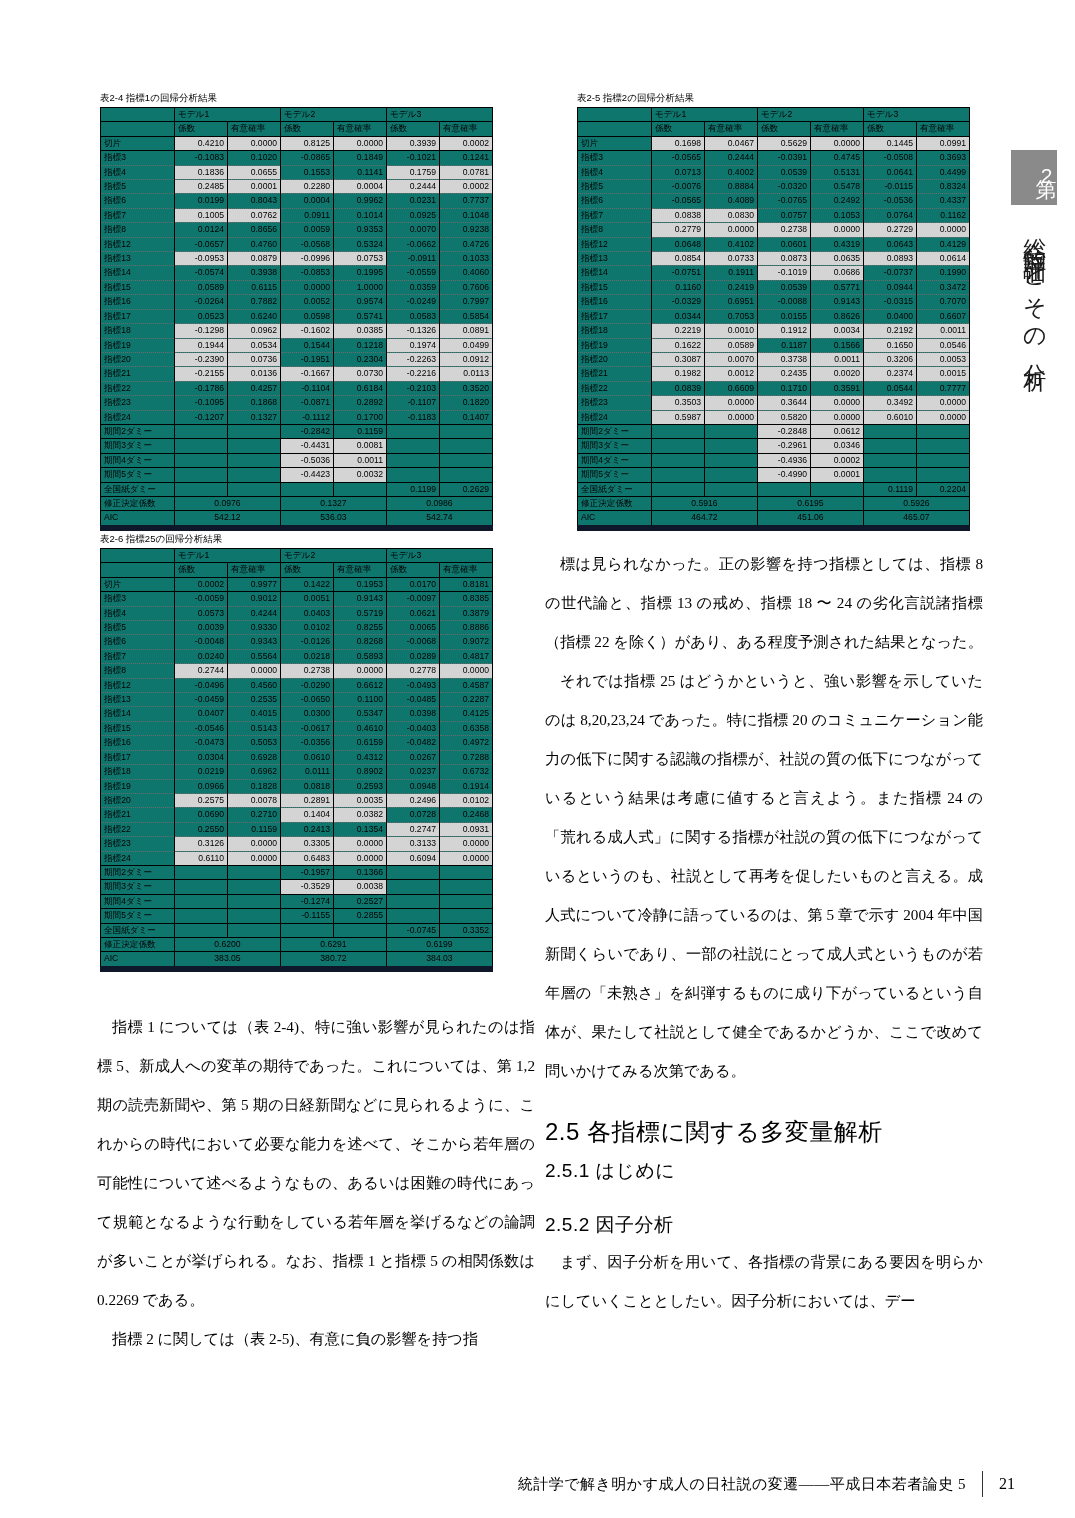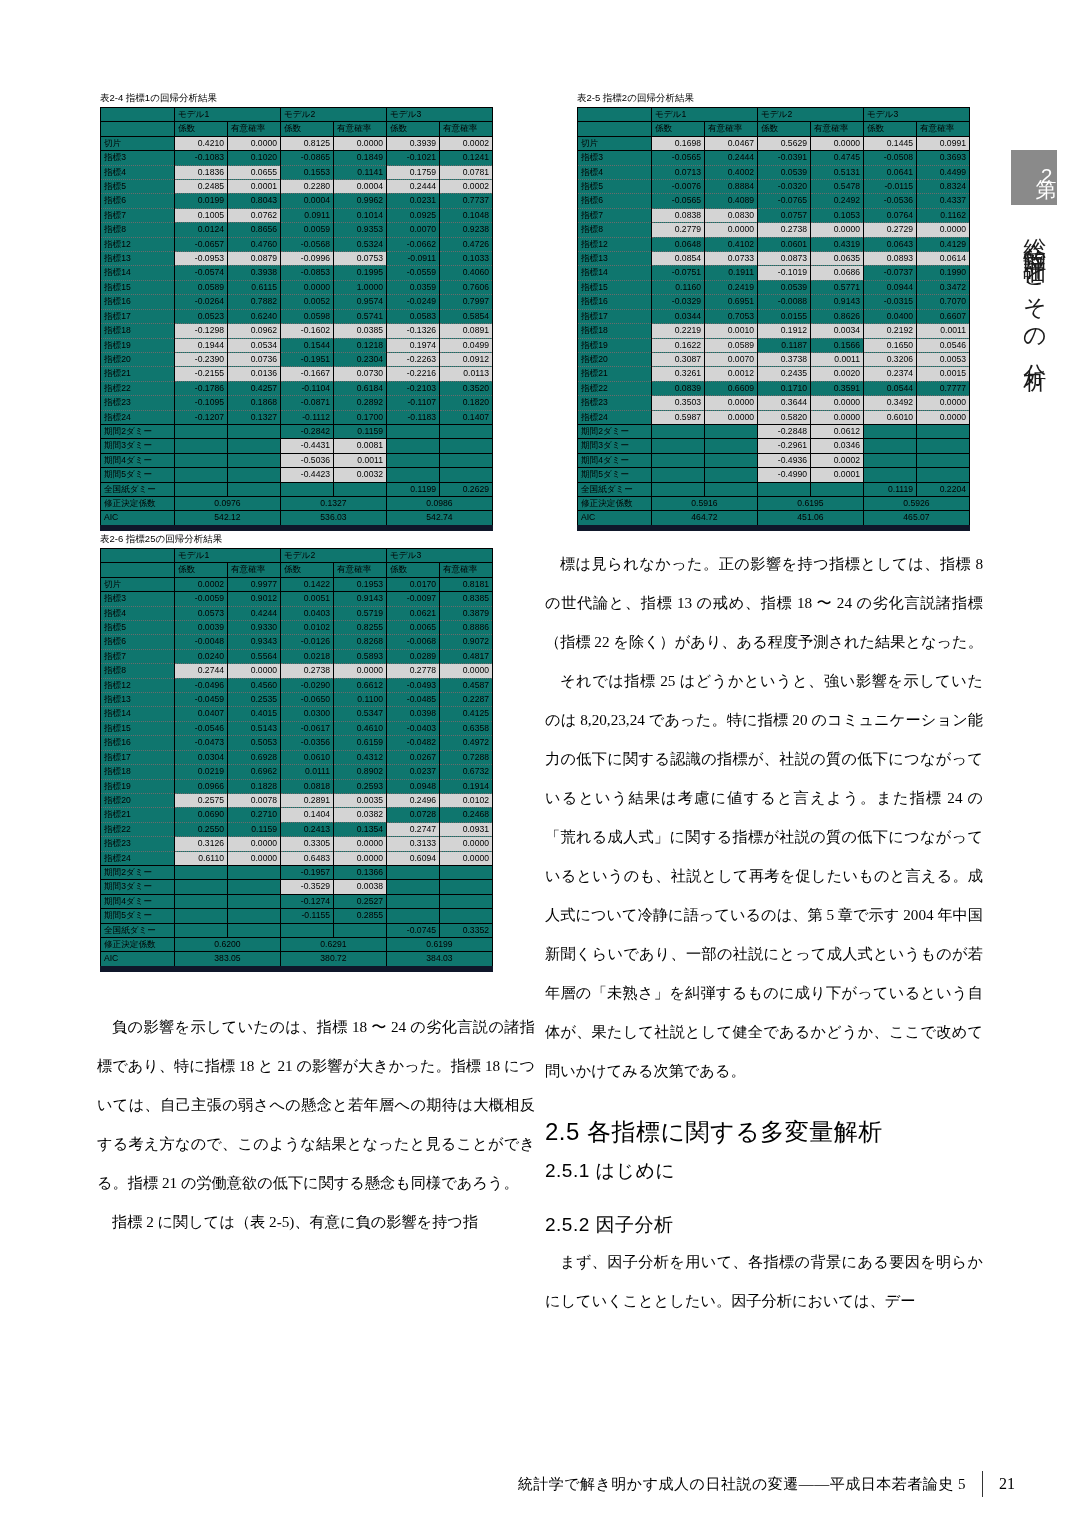--- a/index.html
+++ b/index.html
@@ -558,21 +558,21 @@
           <td class="lbl">指標20</td>
           <td class="num coef shd">0.3087</td>
           <td class="num modelend shd">0.0070</td>
           <td class="num coef shd">0.3738</td>
           <td class="num modelend shd">0.0011</td>
           <td class="num coef shd">0.3206</td>
           <td class="num  shd">0.0053</td>
         </tr>
         <tr class="dotted">
           <td class="lbl">指標21</td>
-          <td class="num coef shd">0.3261</td>
+          <td class="num coef shd">0.1982</td>
           <td class="num modelend shd">0.0012</td>
           <td class="num coef shd">0.2435</td>
           <td class="num modelend shd">0.0020</td>
           <td class="num coef shd">0.2374</td>
           <td class="num  shd">0.0015</td>
         </tr>
         <tr class="dotted">
           <td class="lbl">指標22</td>
           <td class="num coef ">0.0839</td>
           <td class="num modelend ">0.6609</td>
@@ -914,21 +914,21 @@
           <td class="lbl">AIC</td>
           <td colspan="2" class="span2 modelend">383.05</td>
           <td colspan="2" class="span2 modelend">380.72</td>
           <td colspan="2" class="span2">384.03</td>
         </tr>
       </tbody>
     </table>
 </div>
 
 <div class="col" id="col-left" style="left:97px; top:1007px;">
-  <p>負の影響を示していたのは、指標 18 〜 24 の劣化言説の諸指標であり、特に指標 18 と 21 の影響が大きかった。指標 18 については、自己主張の弱さへの懸念と若年層への期待は大概相反する考え方なので、このような結果となったと見ることができる。指標 21 の労働意欲の低下に関する懸念も同様であろう。</p>
+  <p>指標 1 については（表 2-4)、特に強い影響が見られたのは指標 5、新成人への変革の期待であった。これについては、第 1,2 期の読売新聞や、第 5 期の日経新聞などに見られるように、これからの時代において必要な能力を述べて、そこから若年層の可能性について述べるようなもの、あるいは困難の時代にあって規範となるような行動をしている若年層を挙げるなどの論調が多いことが挙げられる。なお、指標 1 と指標 5 の相関係数は 0.2269 である。</p>
   <p>指標 2 に関しては（表 2-5)、有意に負の影響を持つ指</p>
 </div>
 
 <div class="col" id="col-right" style="left:545px; top:544px;">
   <p>標は見られなかった。正の影響を持つ指標としては、指標 8 の世代論と、指標 13 の戒め、指標 18 〜 24 の劣化言説諸指標（指標 22 を除く）があり、ある程度予測された結果となった。</p>
   <p>それでは指標 25 はどうかというと、強い影響を示していたのは 8,20,23,24 であった。特に指標 20 のコミュニケーション能力の低下に関する認識の指標が、社説の質の低下につながっているという結果は考慮に値すると言えよう。また指標 24 の「荒れる成人式」に関する指標が社説の質の低下につながっているというのも、社説として再考を促したいものと言える。成人式について冷静に語っているのは、第 5 章で示す 2004 年中国新聞くらいであり、一部の社説にとって成人式というものが若年層の「未熟さ」を糾弾するものに成り下がっているという自体が、果たして社説として健全であるかどうか、ここで改めて問いかけてみる次第である。</p>
   <h2 class="sec">2.5 各指標に関する多変量解析</h2>
   <h3 class="subsec">2.5.1 はじめに</h3>
   <h3 class="subsec" style="margin-top:28px;">2.5.2 因子分析</h3>
   <p>まず、因子分析を用いて、各指標の背景にある要因を明らかにしていくこととしたい。因子分析においては、デー</p>

